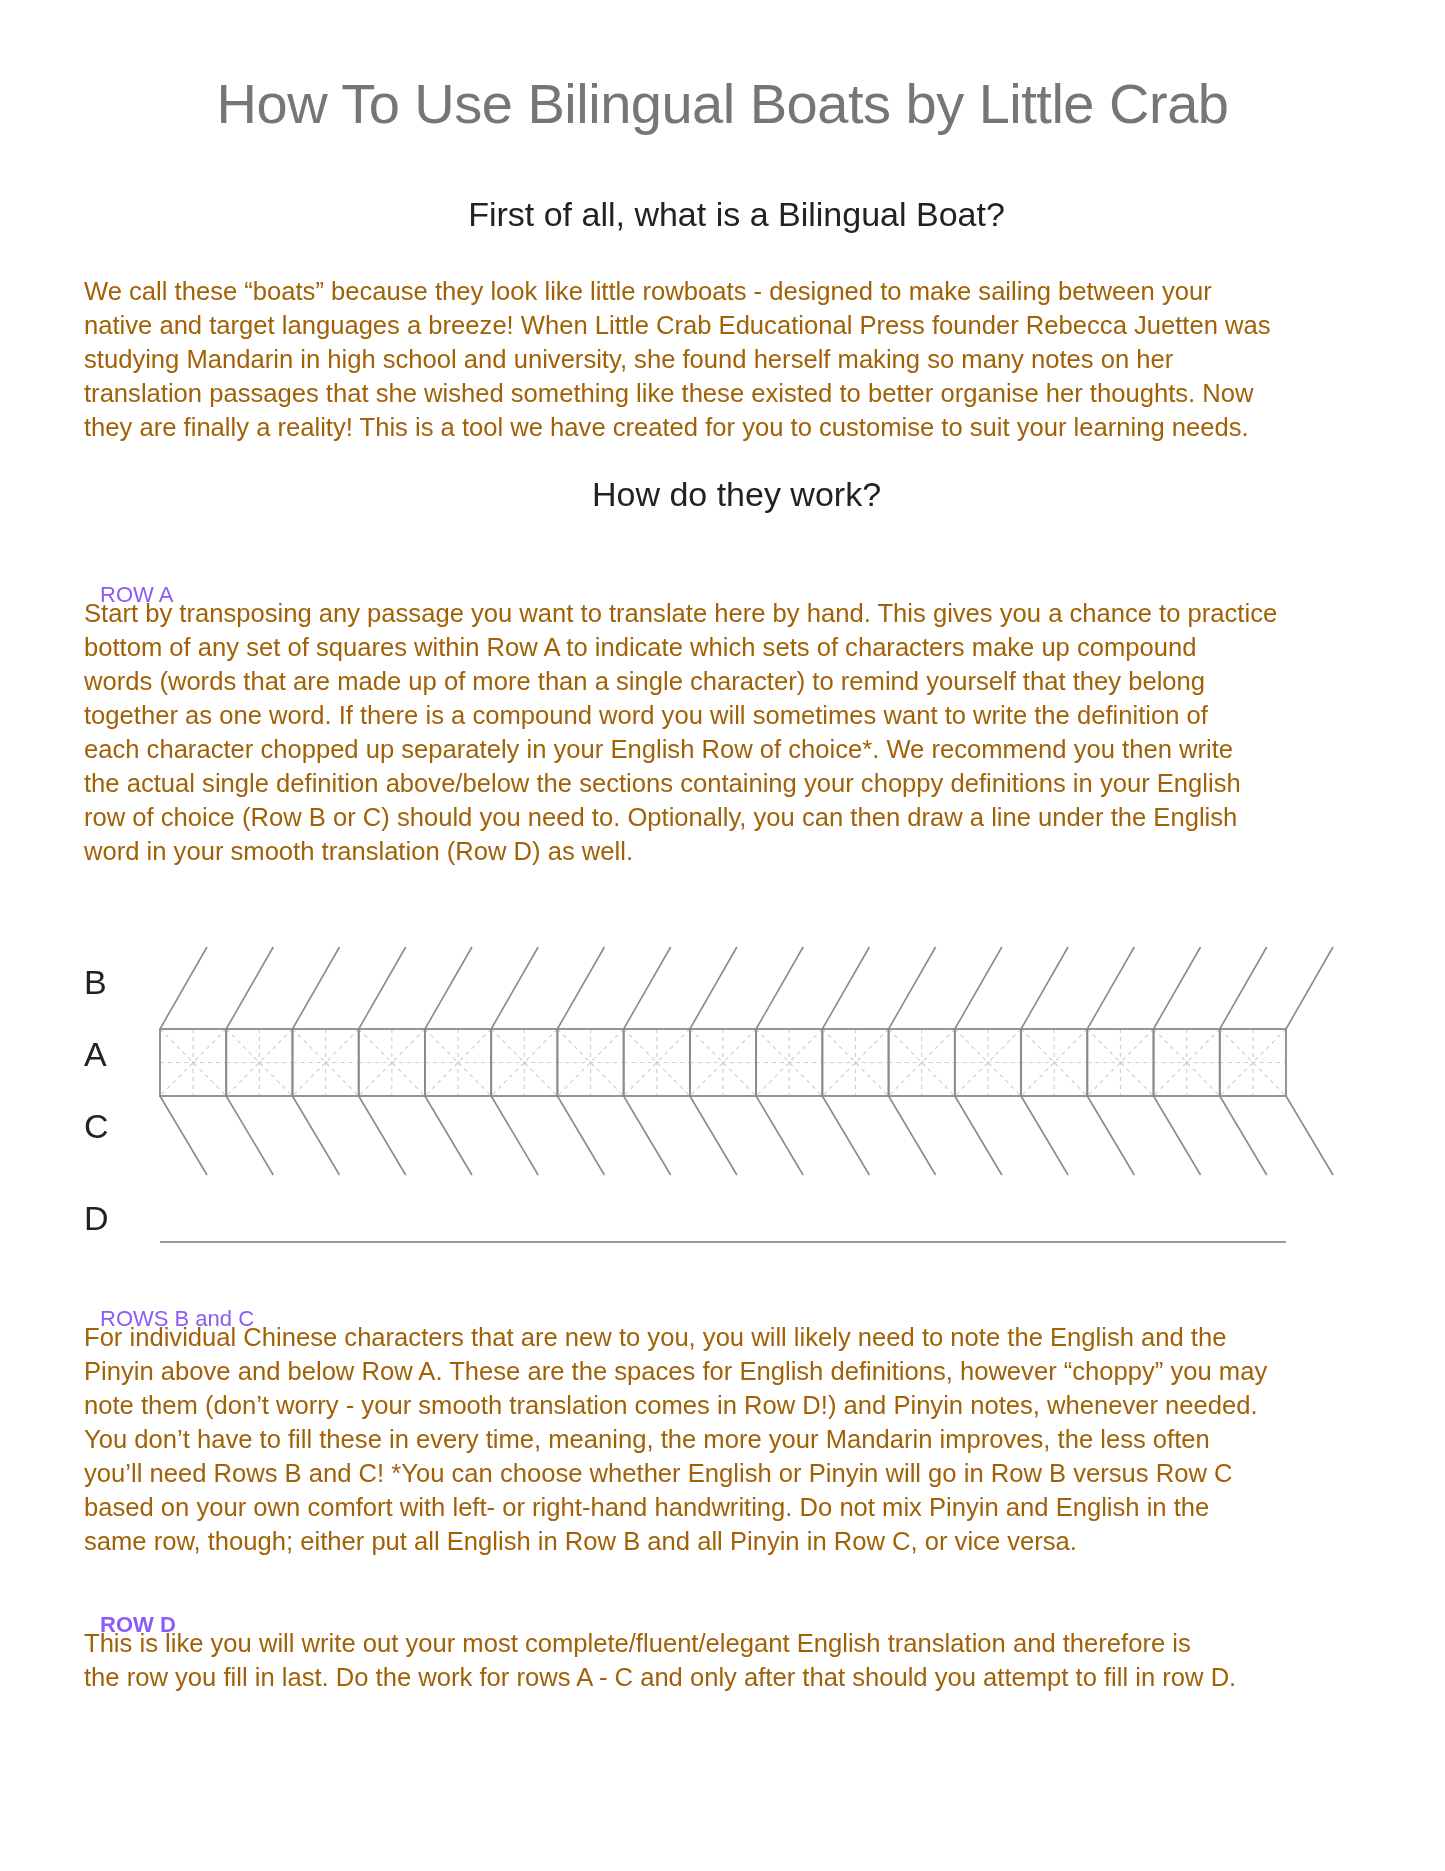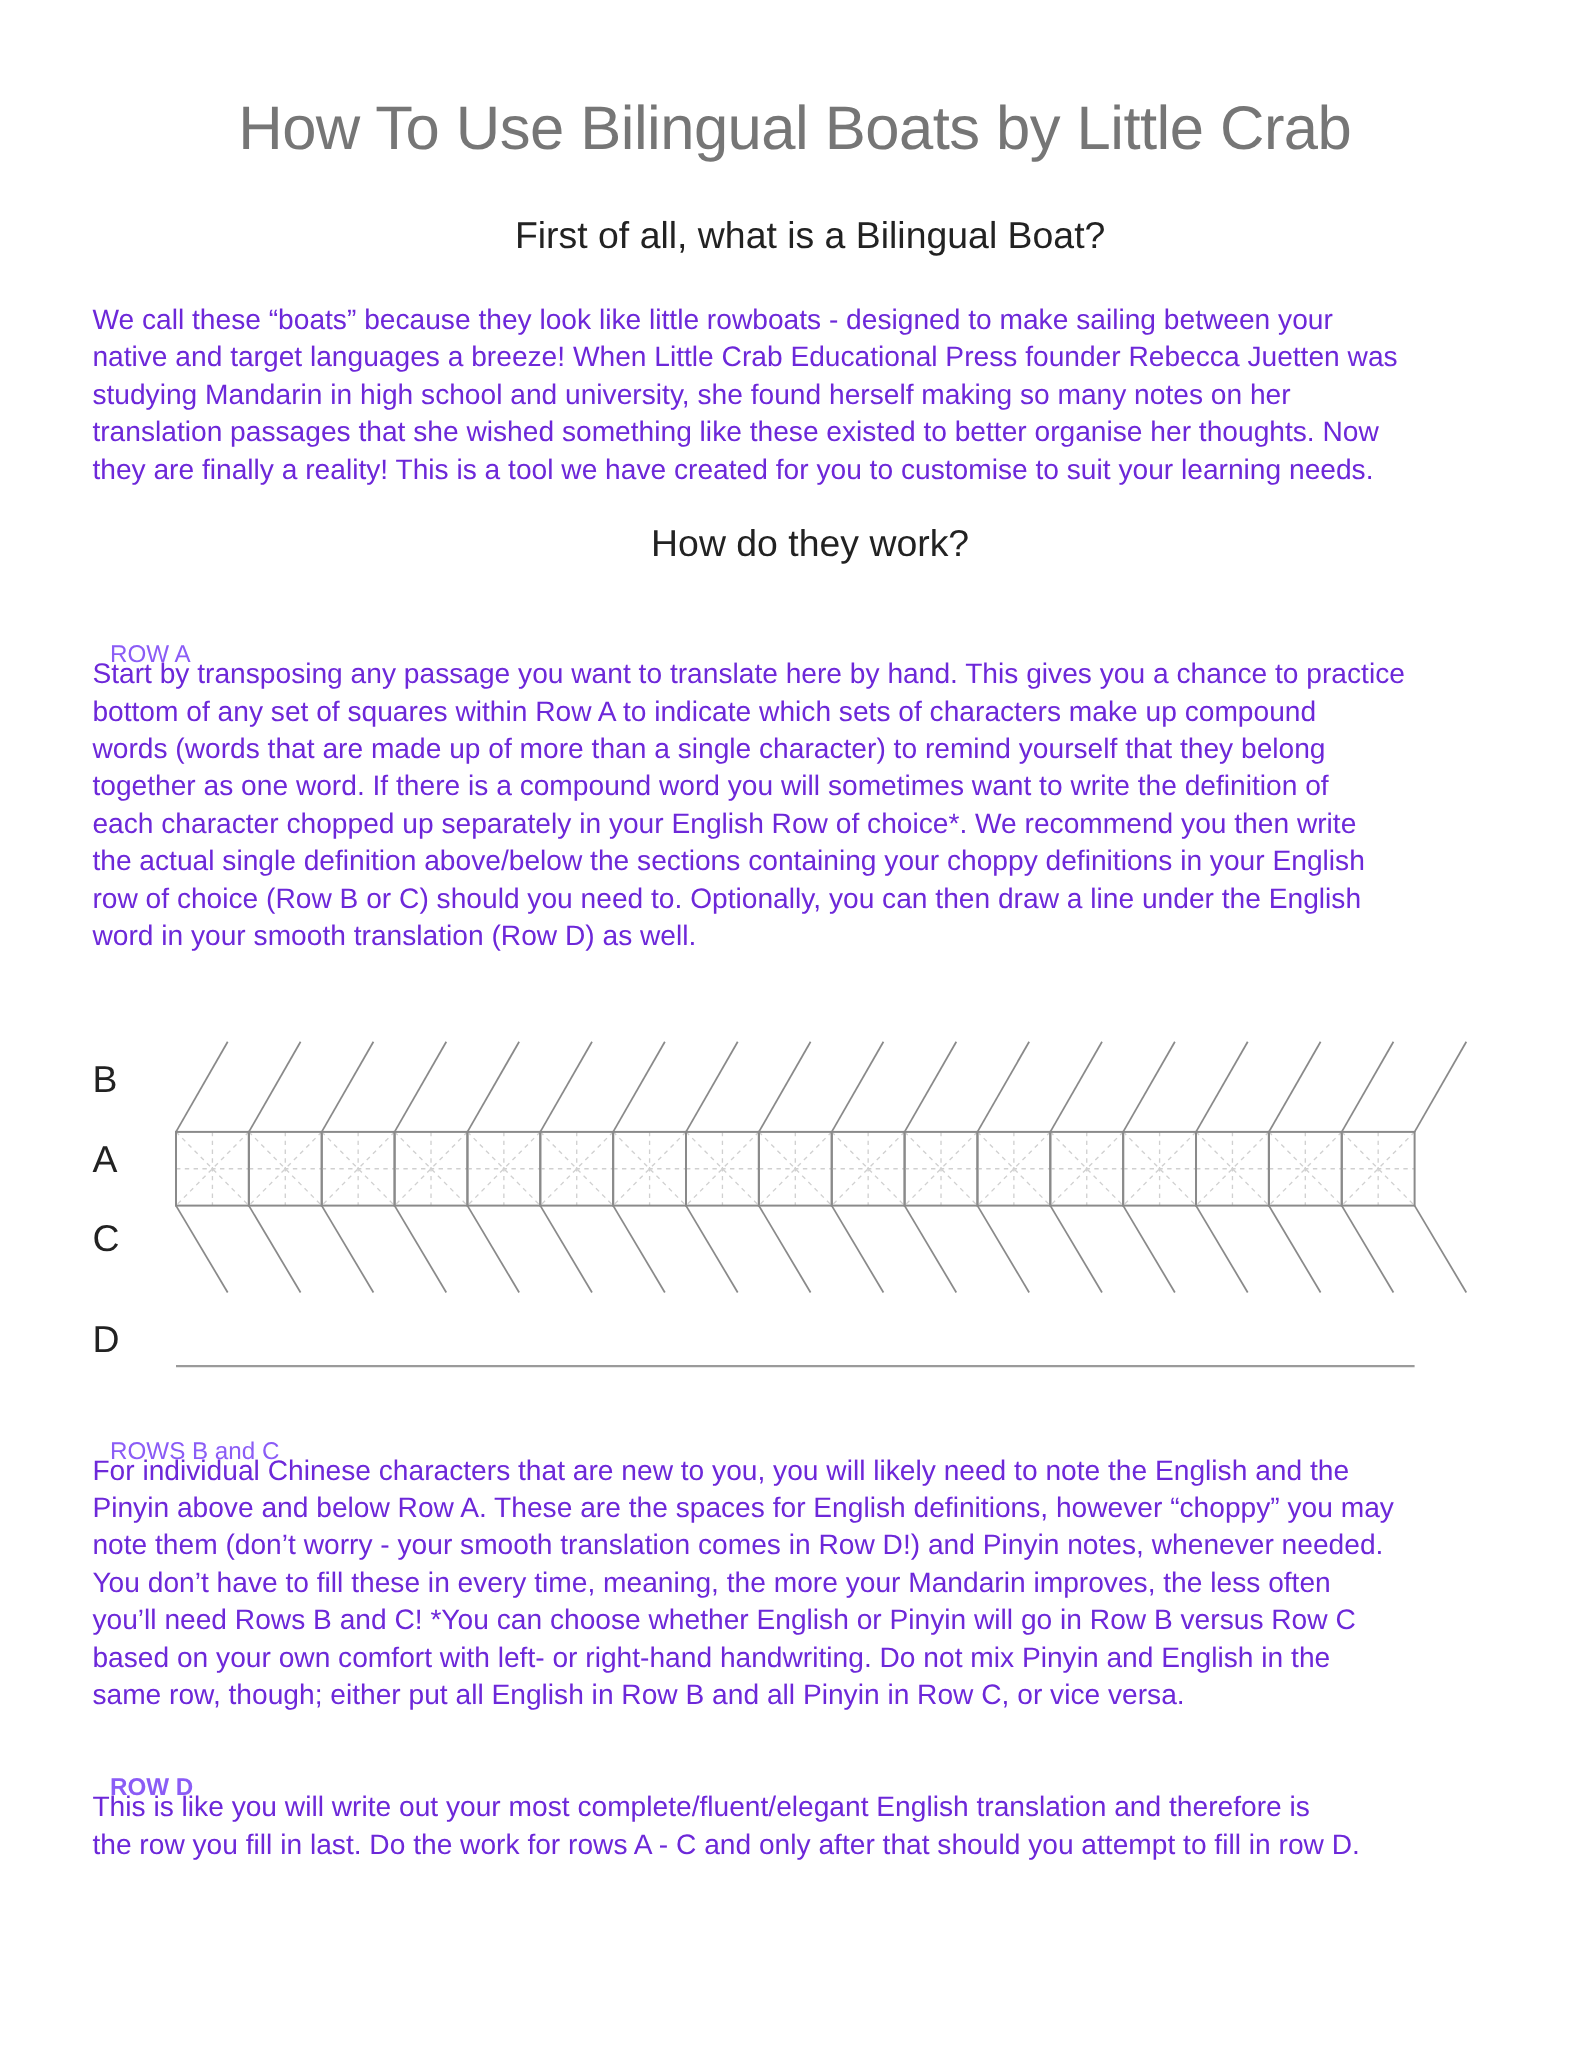--- a/index.html
+++ b/index.html
@@ -3,34 +3,34 @@
 <meta charset="utf-8">
 <style>
   html, body { margin: 0; padding: 0; background: #ffffff; }
   body {
     width: 1445px; height: 1871px; position: relative; overflow: hidden;
     font-family: "Liberation Sans", "DejaVu Sans", sans-serif;
   }
   .title {
     position: absolute; left: 0; right: 0; top: 66px;
     text-align: center; font-size: 56px; color: #767676; font-weight: normal;
-    letter-spacing: -0.5px; margin: 12px; line-height: 76px;
+    letter-spacing: -0.5px; margin: 0; line-height: 76px;
   }
   .h2 {
     position: absolute; left: 0; right: 0;
     text-align: center; font-size: 34px; color: #222; font-weight: normal;
     margin: 0; line-height: 44px; padding-left: 28px;
   }
   .h3 {
     position: absolute; left: 84px; font-size: 22px; color: #8b5cf6;
     font-weight: normal; margin: 16px; line-height: 34px;
   }
   .para {
     position: absolute; left: 84px; width: 1290px;
-    font-size: 25.6px; line-height: 34px; color: #6d28d9; margin: 0;
+    font-size: 25.6px; line-height: 34px; color: #a16207; margin: 0;
   }
   .para span { display: block; white-space: nowrap; }
   .diagram { position: absolute; left: 0; top: 0; }
   .row-label {
     position: absolute; left: 84px; font-size: 34px; color: #222; line-height: 40px;
   }
 </style>
 </head>
 <body>
 

